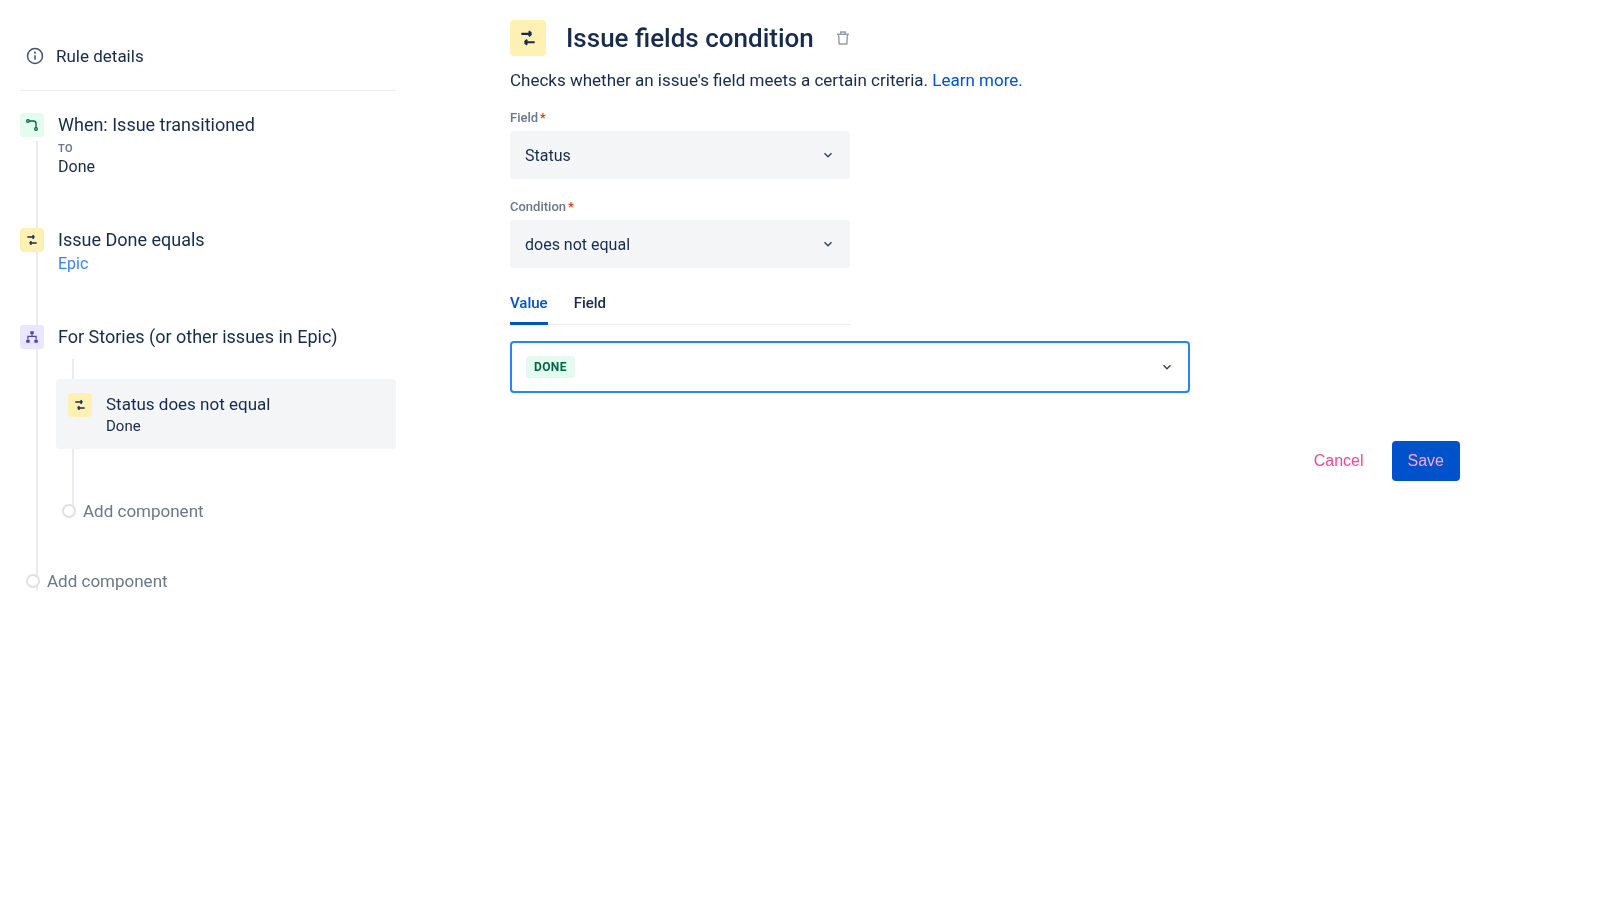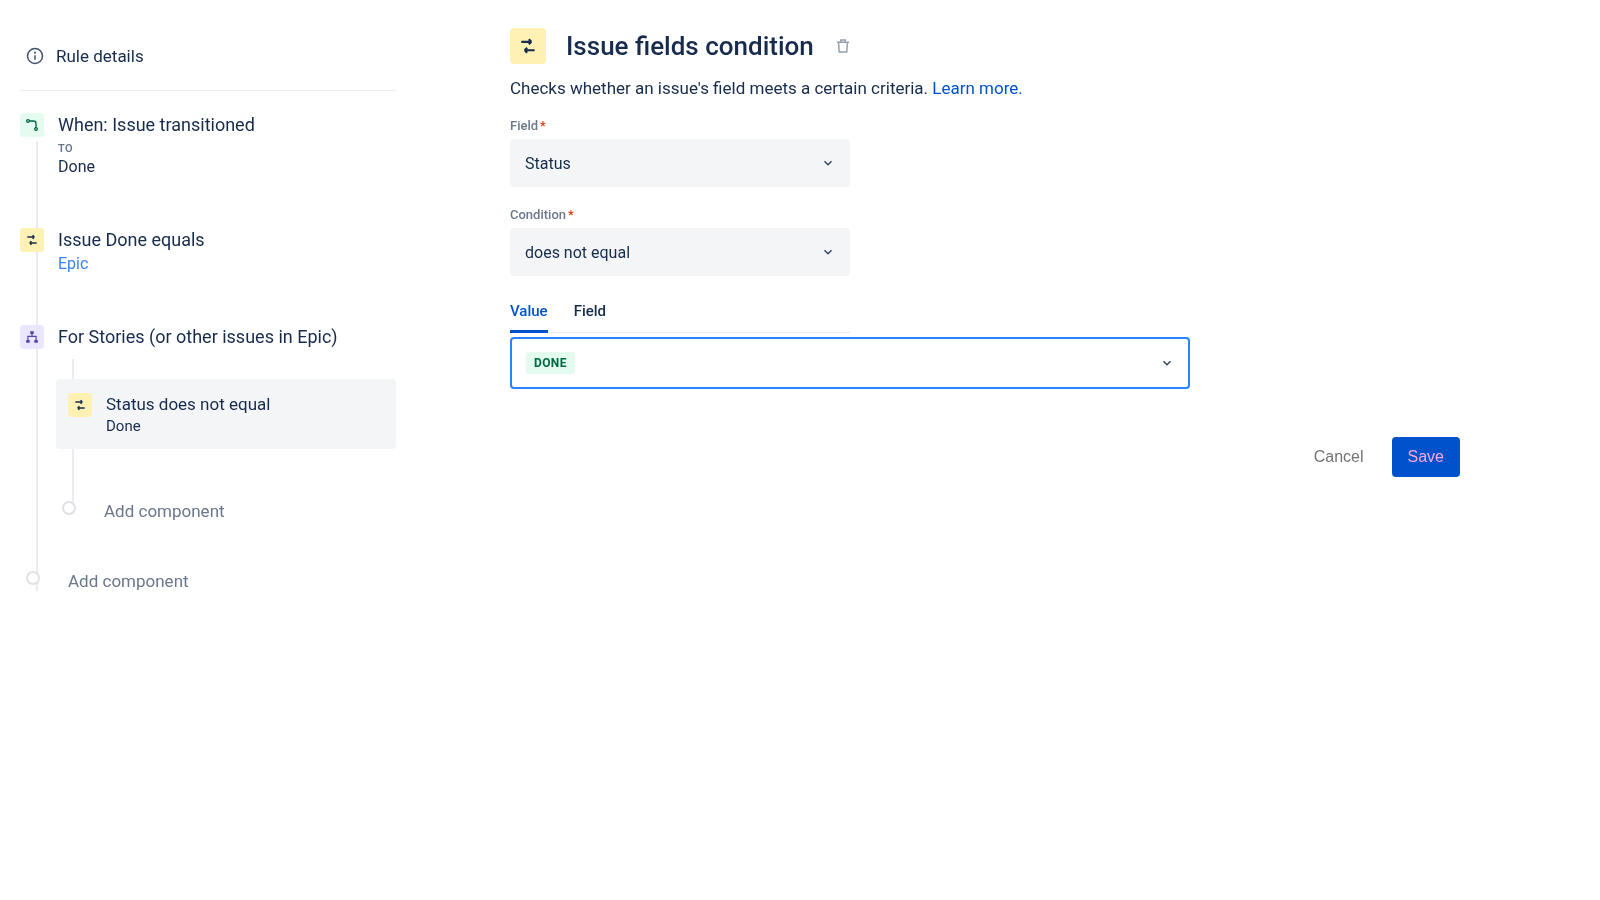--- a/index.html
+++ b/index.html
@@ -92,38 +92,38 @@
     border-radius: 4px;
     padding: 14px 12px;
     display: flex;
     gap: 14px;
     z-index: 1;
     position: relative;
     margin-bottom: 52px;
   }
   .add-comp {
     display: flex;
-    align-items: flex-start;
-    gap: 28px;
+    align-items: center;
+    gap: 7px;
     color: #6B778C;
     font-size: 17px;
     position: relative;
     z-index: 1;
   }
   .add-circle {
     width: 14px;
     height: 14px;
     border: 2px solid #DFE1E6;
     border-radius: 50%;
     background: #fff;
     margin-left: 6px;
   }
   .main {
     flex: 1;
-    padding: 28px 140px 0 90px;
+    padding: 20px 140px 0 90px;
   }
   .main-header {
     display: flex;
     align-items: center;
     gap: 20px;
     margin-bottom: 14px;
   }
   .main-icon {
     width: 36px;
     height: 36px;
@@ -168,21 +168,21 @@
     color: #172B4D;
     margin-bottom: 20px;
     cursor: pointer;
     text-align: center;
   }
   .tabs {
     display: flex;
     gap: 26px;
     border-bottom: 1px solid #EBECF0;
     width: 340px;
-    margin-bottom: 4px;
+    margin-bottom: 16px;
   }
   .tab {
     padding: 6px 0 10px;
     font-size: 15px;
     font-weight: 500;
     color: #172B4D;
     cursor: pointer;
   }
   .tab.active {
     color: #0052CC;
@@ -221,21 +221,21 @@
     height: 40px;
     padding: 0 16px;
     border-radius: 4px;
     font-size: 16px;
     font-weight: 500;
     border: none;
     cursor: pointer;
   }
   .btn-cancel {
     background: transparent;
-    color: #737373;
+    color: #ec4899;
   }
   .btn-save {
     background: #0052CC;
     color: #f9a8d4;
   }
   svg { display: block; }
 </style>
 </head>
 <body>
 

